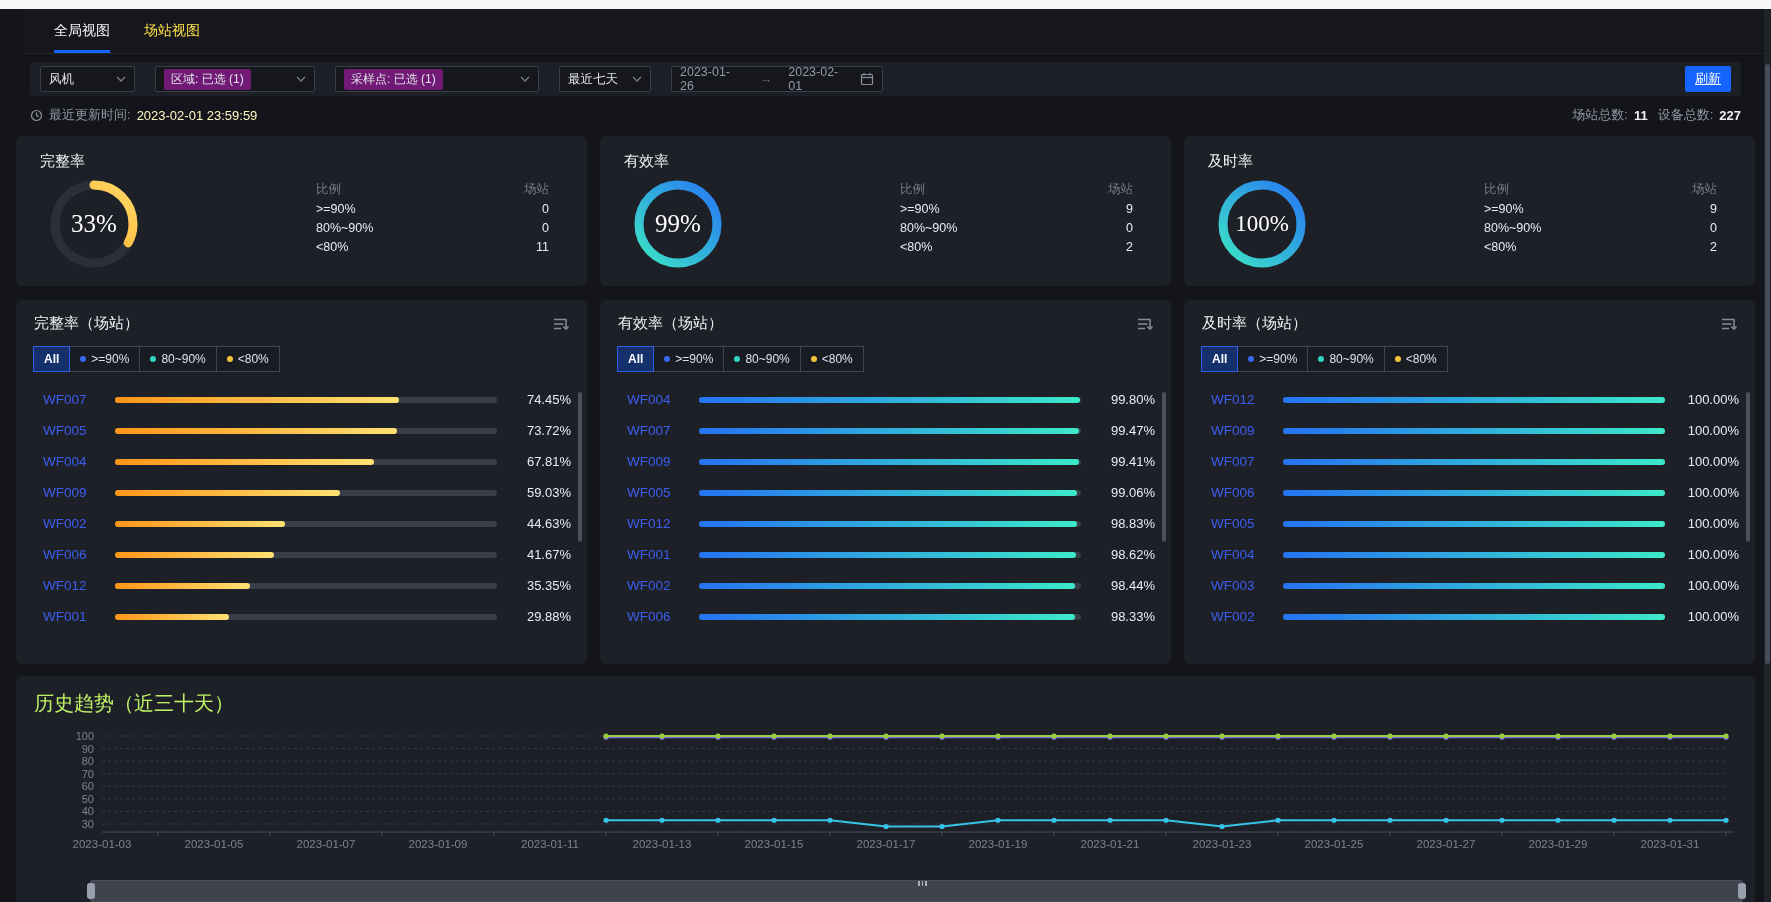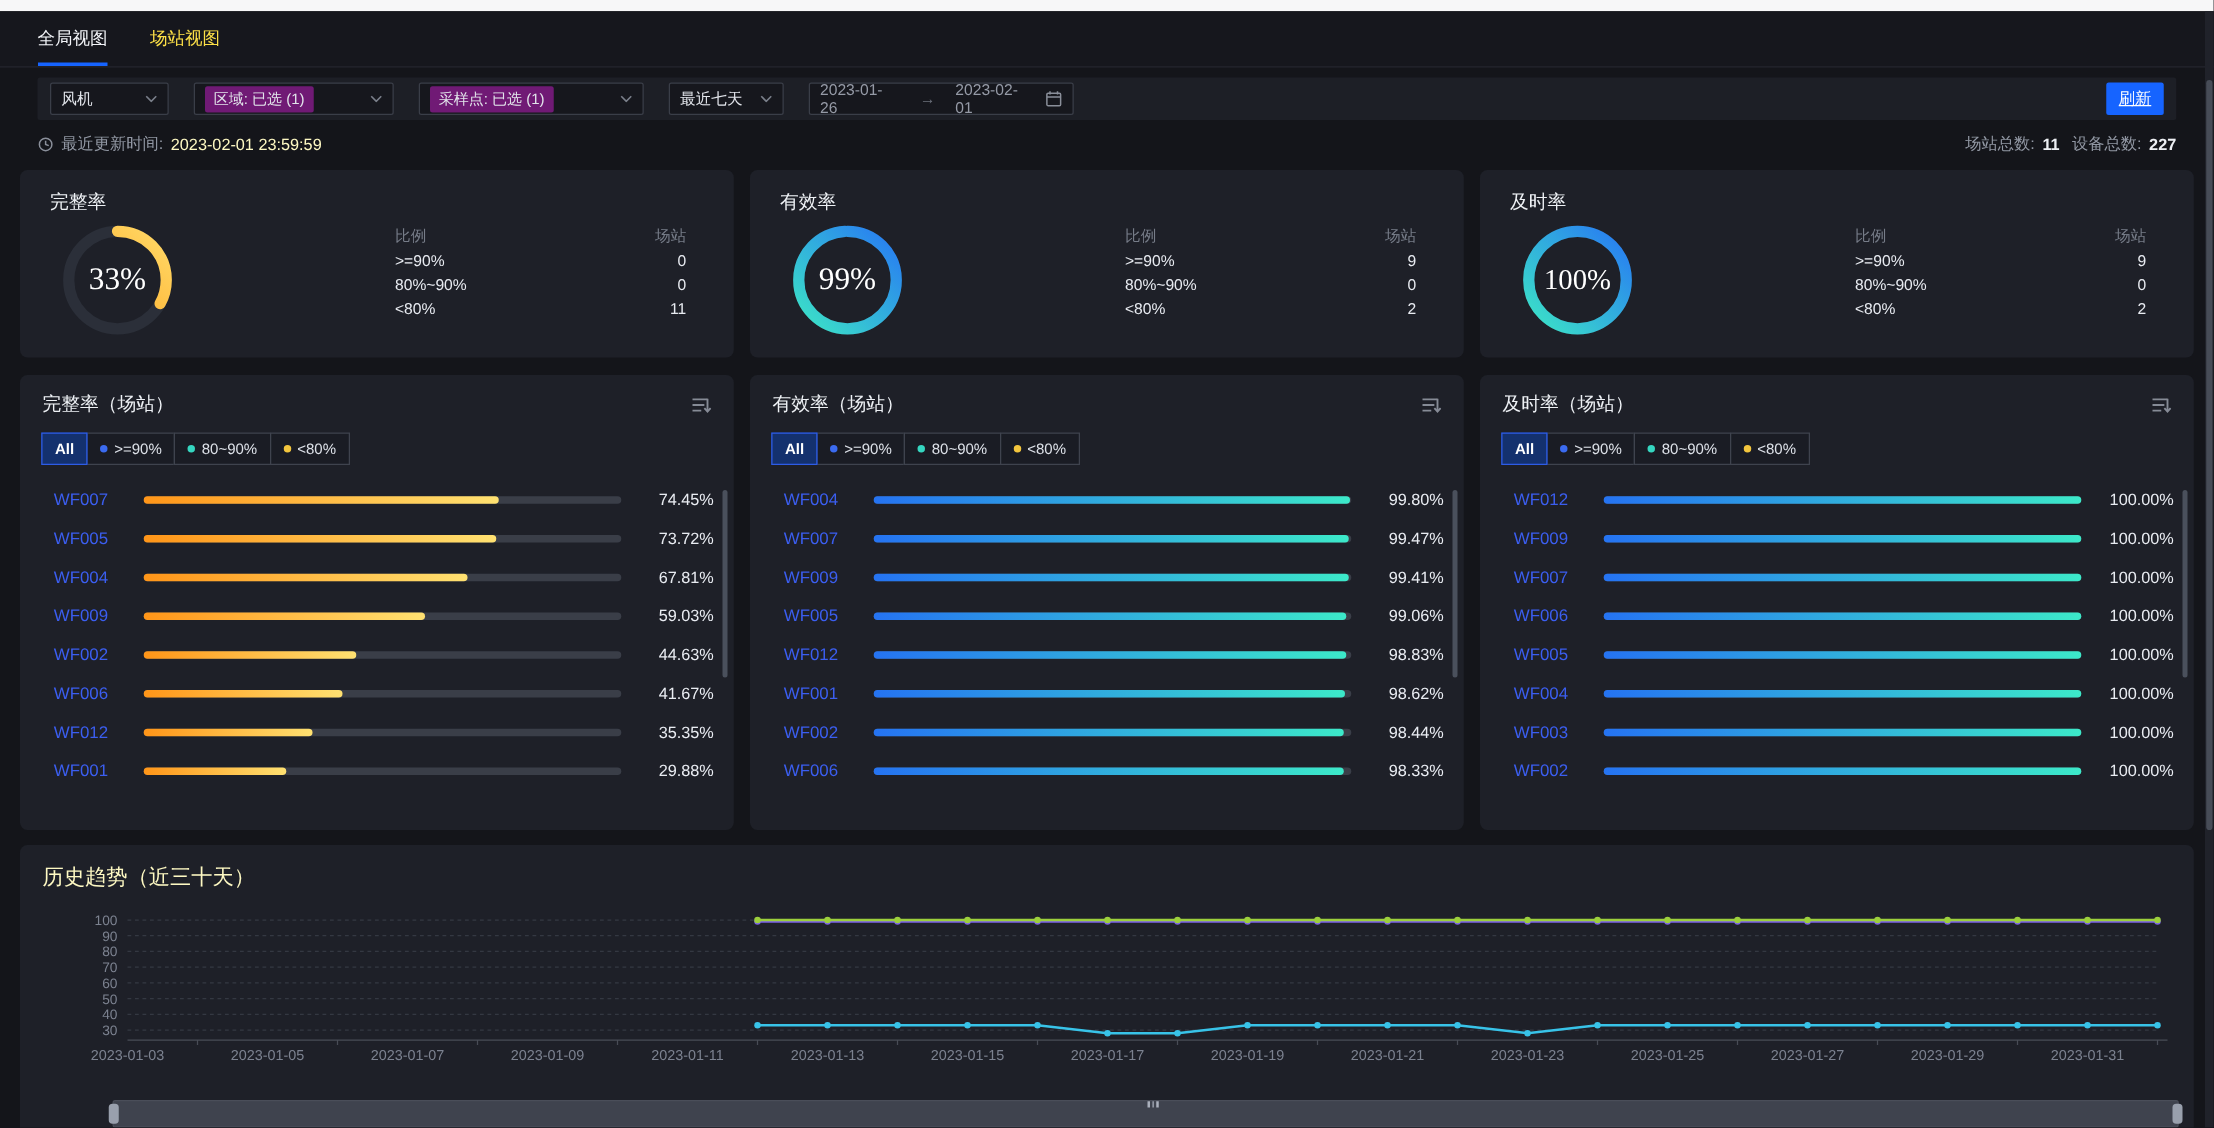--- a/index.html
+++ b/index.html
@@ -1,21 +1,21 @@
 <!DOCTYPE html>
 <html><head>
 <meta charset="utf-8">
 <style>
   * { margin:0; padding:0; box-sizing:border-box; }
   body { width:1771px; height:902px; background:#14151a; overflow:hidden;
          font-family:"Liberation Sans","DejaVu Sans",sans-serif; position:relative; }
   .top-strip { height:9px; background:#f7f7f8; }
   
   .tabbar { height:45px; padding:0 30px; display:flex; align-items:flex-end; gap:34px;
-            background:#16171d; border-bottom:1px solid #24262e; }
+            background:#16171d; border-bottom:1px solid #24262e;margin-left:24px; }
   .tab { font-size:14px; color:#fde047; height:100%; display:flex; align-items:center; cursor:pointer; }
   .tab.active { color:#f2f4f8; box-shadow: inset 0 -3px 0 #1664ff; }
   
   .filterbar { margin:8px 30px 0; height:34px; background:#1d1f26; border-radius:2px;
                display:flex; align-items:center; padding:0 10px; gap:20px; }
   .select { height:26px; background:#16171d; border:1px solid #3a3e48; border-radius:2px;
             display:flex; align-items:center; padding:0 8px; gap:8px; font-size:12.5px; color:#e1e4ea; }
   .chip-inner { background:#701a75; border-radius:2px; padding:2px 7px; font-size:12px; white-space:nowrap; }
   .chev { margin-left:auto; flex:0 0 auto; }
   .daterange { color:#959aa6; width:212px; }
@@ -51,21 +51,21 @@
   .dot { width:6px; height:6px; border-radius:50%; }
   .rows { position:absolute; left:0; right:0; top:84px; }
   .brow { height:31px; display:flex; align-items:center; padding:0 16px 0 27px; }
   .blabel { width:72px; font-size:13.5px; color:#3b5ef0; cursor:pointer; }
   .btrack { flex:1; height:6px; background:#3a3e48; border-radius:3px; position:relative; margin-right:12px; }
   .bfill { position:absolute; left:0; top:0; height:6px; border-radius:3px; }
   .bval { width:62px; text-align:right; font-size:13px; color:#e9ecf2; }
   .panel-scroll { position:absolute; right:5px; top:92px; width:4px; height:150px; background:#4a505c; border-radius:2px; }
   
   .history { margin:12px 16px 0; height:258px; background:#1e2028; border-radius:6px; position:relative; }
-  .h-title { position:absolute; left:18px; top:14px; font-size:17px; color:#fef9c3; }
+  .h-title { position:absolute; left:18px; top:14px; font-size:20px; color:#bef264; }
   .trend { position:absolute; left:0; top:44px; }
   .slider { position:absolute; left:74px; right:12px; top:204px; height:22px; background:#3f434e;
             border:1px solid #4a4e59; border-radius:2px; cursor:pointer; }
   .s-handle { position:absolute; width:8px; height:16px; top:2px; background:#99a0ad; border-radius:3px; }
   .s-grip { position:absolute; left:50%; top:0; width:12px; height:6px; display:flex; gap:2px; justify-content:center; }
   .s-grip i { width:1.5px; height:5px; background:#aab0bc; display:block; }
   .legend { position:absolute; left:0; right:0; top:234px; display:flex; justify-content:center; gap:30px;
             font-size:12.5px; color:#c6cbd4; }
   .lg-item { display:flex; align-items:center; cursor:pointer; }
   .lg-line { width:18px; height:3px; border-radius:2px; margin-right:7px; }
@@ -90,21 +90,21 @@
     <svg class="chev" width="10" height="6">
         <polyline points="1,1 5,5 9,1" fill="none" stroke="#7a7f8a" stroke-width="1.3"></polyline>
       </svg>
   </div>
   <div class="select" style="width:160px">
     <span class="chip-inner">区域: 已选 (1)</span>
     <svg class="chev" width="10" height="6">
         <polyline points="1,1 5,5 9,1" fill="none" stroke="#7a7f8a" stroke-width="1.3"></polyline>
       </svg>
   </div>
-  <div class="select" style="width:180px">
+  <div class="select" style="width:204px">
     <span class="chip-inner">采样点: 已选 (1)</span>
     <svg class="chev" width="10" height="6">
         <polyline points="1,1 5,5 9,1" fill="none" stroke="#7a7f8a" stroke-width="1.3"></polyline>
       </svg>
   </div>
   <div class="select" style="width:92px">
     <span>最近七天</span>
     <svg class="chev" width="10" height="6">
         <polyline points="1,1 5,5 9,1" fill="none" stroke="#7a7f8a" stroke-width="1.3"></polyline>
       </svg>

